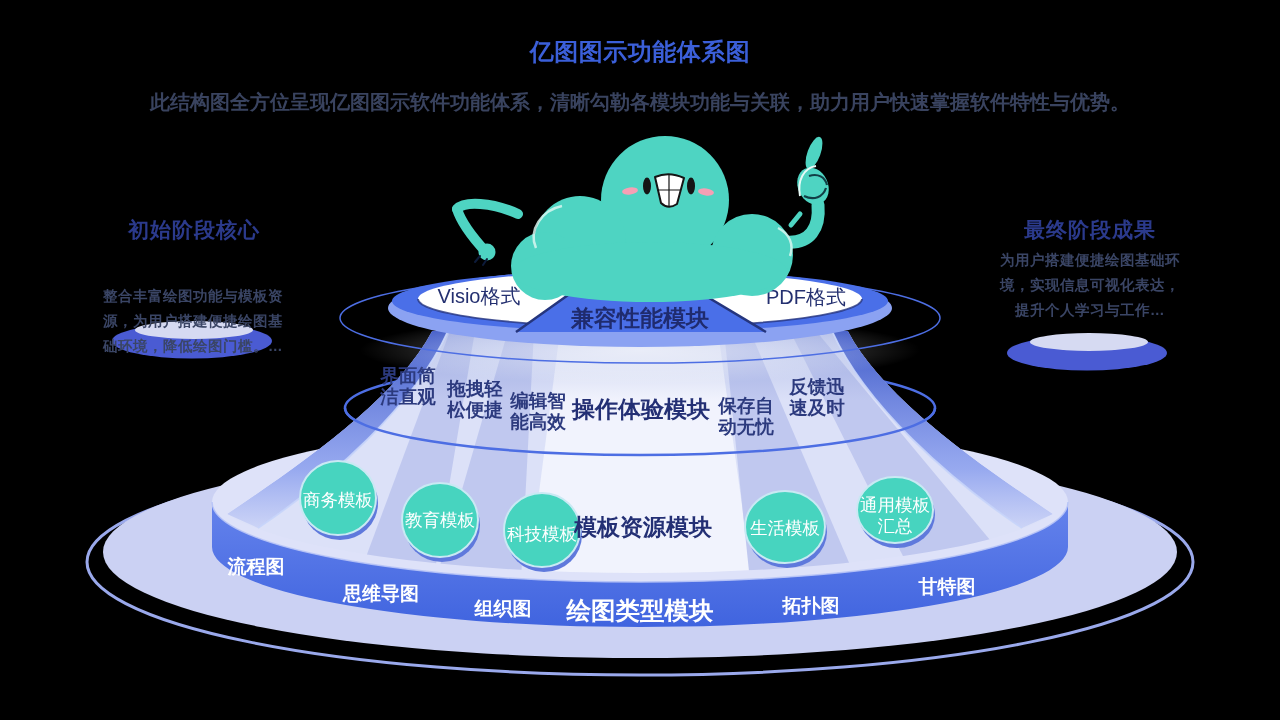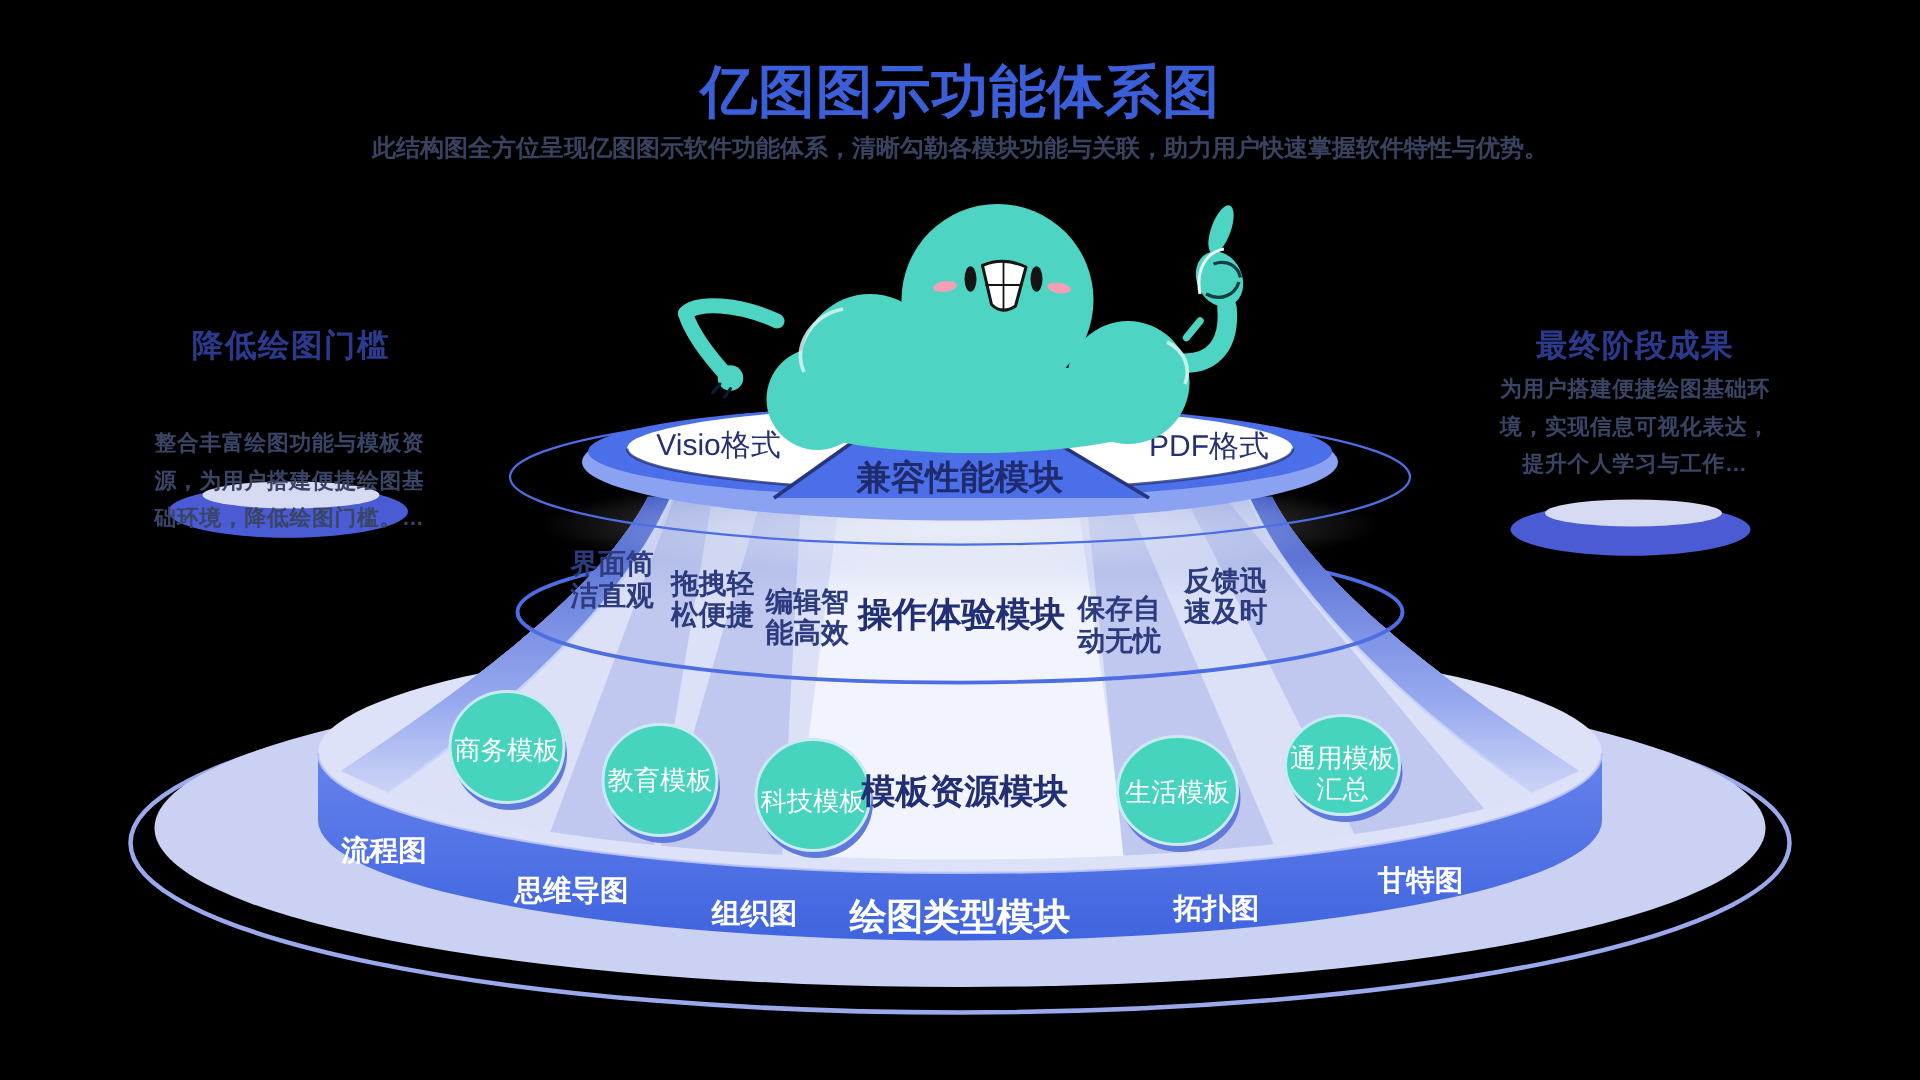--- a/index.html
+++ b/index.html
@@ -1,21 +1,21 @@
 <!DOCTYPE html>
 <html><head>
 <meta charset="utf-8">
 <style>
   html,body{margin:0;padding:0;}
   #stage{position:relative;width:1280px;height:720px;background:#000;overflow:hidden;
     font-family:"Liberation Sans",sans-serif;}
   #diagram{position:absolute;left:0;top:0;}
   .ovl{position:absolute;}
-  #title{top:36px;left:0;width:1280px;text-align:center;font-size:38px;font-weight:900;letter-spacing:0.5px;}
-  #subtitle{top:89px;left:0;width:1280px;text-align:center;font-size:16px;font-weight:700;letter-spacing:0px;}
+  #title{top:36px;left:0;width:1280px;text-align:center;font-size:24px;font-weight:900;letter-spacing:0.5px;}
+  #subtitle{top:89px;left:0;width:1280px;text-align:center;font-size:20px;font-weight:700;letter-spacing:0px;}
   .panel-heading{font-size:21px;font-weight:800;text-align:center;letter-spacing:1px;}
   .panel-body{font-size:14.5px;line-height:25px;letter-spacing:0.5px;font-weight:600;}
   #left-heading{left:105px;top:216px;width:178px;}
   #left-body{left:103px;top:248px;width:182px;text-align:left;}
   #right-heading{left:1000px;top:216px;width:180px;text-align:center;}
   #right-body{left:996px;top:248px;width:188px;text-align:center;}
   svg text{font-family:"Liberation Sans",sans-serif;}
 </style>
 </head>
 <body>
@@ -169,17 +169,17 @@
   </g>
   <g>
     <ellipse cx="1087" cy="353" rx="80" ry="17.5" fill="#4A5BD3"></ellipse>
     <ellipse cx="1089" cy="342" rx="59" ry="9" fill="#D6DAF2"></ellipse>
     <line x1="1086" y1="370" x2="1086" y2="437" stroke="url(#stickGrad)" stroke-width="2.5"></line>
   </g>
 </svg>
 
 <div id="title" class="ovl" style="color: rgb(59, 95, 217);">亿图图示功能体系图</div>
 <div id="subtitle" class="ovl" style="color: rgb(57, 67, 95);">此结构图全方位呈现亿图图示软件功能体系，清晰勾勒各模块功能与关联，助力用户快速掌握软件特性与优势。</div>
-<div id="left-heading" class="ovl panel-heading" style="color: rgb(43, 58, 140);">降低绘图门槛</div>
+<div id="left-heading" class="ovl panel-heading" style="color: rgb(43, 58, 140);">初始阶段核心</div>
 <div id="left-body" class="ovl panel-body" style="color: rgb(58, 69, 101); margin-top: 36px;">整合丰富绘图功能与模板资源，为用户搭建便捷绘图基础环境，降低绘图门槛。…</div>
 <div id="right-heading" class="ovl panel-heading" style="color: rgb(43, 58, 140);">最终阶段成果</div>
 <div id="right-body" class="ovl panel-body" style="color: rgb(58, 69, 101);">为用户搭建便捷绘图基础环境，实现信息可视化表达，提升个人学习与工作…</div>
 </div>
 
 </body></html>

